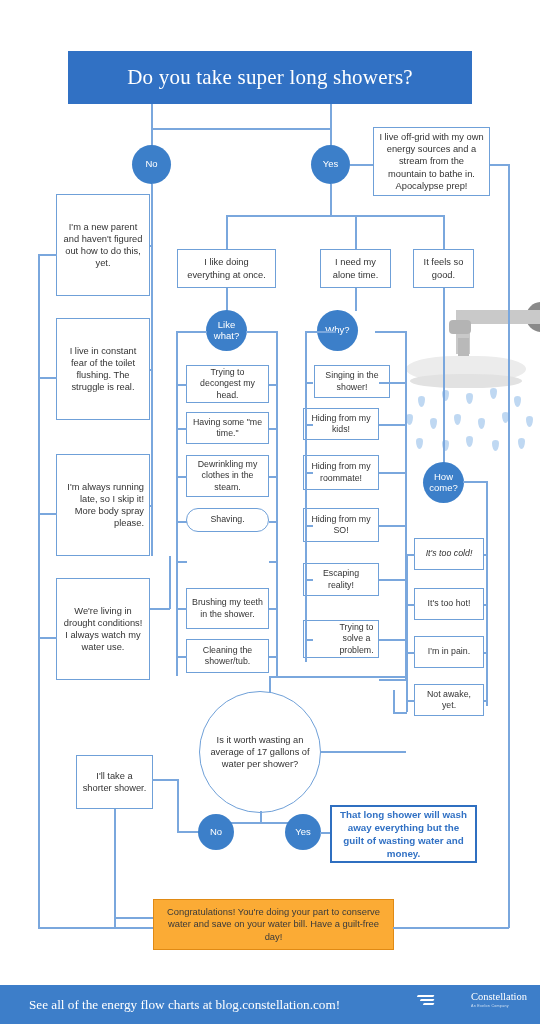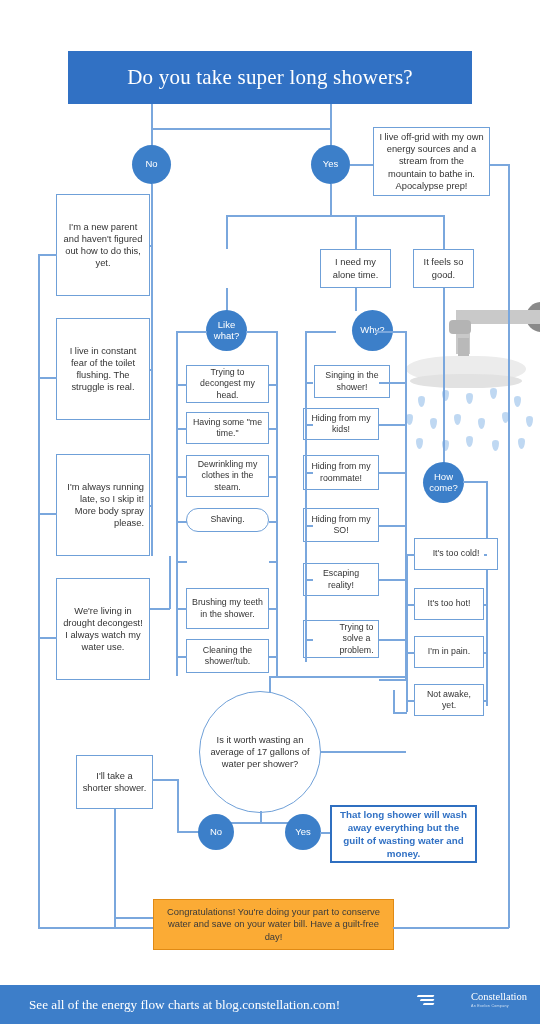--- a/index.html
+++ b/index.html
@@ -164,51 +164,54 @@
   <div class="ln lnh" style="left:150px;top:369px;width:2px;"></div>
   <div class="ln lnh" style="left:38px;top:377px;width:19px;"></div>
 
   <div class="box" style="left:56px;top:454px;width:94px;height:102px;text-align:right;">
     <span class="txt">I'm always running late, so I skip it! More body spray please.</span>
   </div>
   <div class="ln lnh" style="left:150px;top:505px;width:2px;"></div>
   <div class="ln lnh" style="left:38px;top:513px;width:19px;"></div>
 
   <div class="box" style="left:56px;top:578px;width:94px;height:102px;">
-    <span class="txt">We're living in drought decongest! I always watch my water use.</span>
+    <span class="txt">We're living in drought conditions! I always watch my water use.</span>
   </div>
   <div class="ln lnh" style="left:150px;top:608px;width:20px;"></div>
   <div class="ln lnv" style="left:169px;top:556px;height:53px;"></div>
   <div class="ln lnh" style="left:38px;top:637px;width:19px;"></div>
 
   <div class="ln lnv" style="left:38px;top:254px;height:674px;"></div>
   <div class="ln lnh" style="left:38px;top:927px;width:115px;"></div>
 
   <div class="ln lnv" style="left:330px;top:184px;height:32px;"></div>
   <div class="ln lnh" style="left:226px;top:215px;width:217px;"></div>
   <div class="ln lnv" style="left:226px;top:215px;height:34px;"></div>
   <div class="ln lnv" style="left:355px;top:215px;height:34px;"></div>
   <div class="ln lnv" style="left:443px;top:215px;height:34px;"></div>
 
+  <div class="box" style="left:177px;top:249px;width:99px;height:39px;">
+    <span class="txt">I like doing everything at once.</span>
+  </div>
   <div class="box" style="left:320px;top:249px;width:71px;height:39px;">
     <span class="txt">I need my alone time.</span>
   </div>
   <div class="box" style="left:413px;top:249px;width:61px;height:39px;">
     <span class="txt">It feels so good.</span>
   </div>
 
   <div class="ln lnv" style="left:226px;top:288px;height:23px;"></div>
   <div class="ln lnv" style="left:355px;top:288px;height:23px;"></div>
   <div class="ln lnv" style="left:443px;top:288px;height:175px;"></div>
 
   <div class="circ" style="left:206px;top:310px;width:41px;height:41px;">
     <span class="txt">Like what?</span>
   </div>
 
-  <div class="circ" style="left:352px;top:310px;width:41px;height:41px;">
+  <div class="circ" style="left:317px;top:310px;width:41px;height:41px;">
     <span class="txt">Why?</span>
   </div>
 
   <div class="circ" style="left:423px;top:462px;width:41px;height:41px;">
     <span class="txt">How come?</span>
   </div>
 
   <div class="ln lnh" style="left:176px;top:331px;width:31px;"></div>
   <div class="ln lnv" style="left:176px;top:331px;height:51px;"></div>
   <div class="ln lnh" style="left:246px;top:331px;width:31px;"></div>
@@ -288,21 +291,21 @@
   <div class="ln lnh" style="left:379px;top:424px;width:27px;"></div>
   <div class="ln lnh" style="left:379px;top:472px;width:27px;"></div>
   <div class="ln lnh" style="left:379px;top:525px;width:27px;"></div>
   <div class="ln lnh" style="left:379px;top:579px;width:27px;"></div>
   <div class="ln lnh" style="left:379px;top:639px;width:27px;"></div>
   <div class="ln lnh" style="left:379px;top:679px;width:27px;"></div>
 
   <div class="ln lnh" style="left:463px;top:481px;width:24px;"></div>
   <div class="ln lnv" style="left:486px;top:481px;height:225px;"></div>
 
-  <div class="box small" style="left:414px;top:538px;width:84px;height:32px;">
+  <div class="box small" style="left:414px;top:538px;width:70px;height:32px;font-style:italic;">
     <span class="txt">It's too cold!</span>
   </div>
   <div class="box small" style="left:414px;top:588px;width:70px;height:32px;">
     <span class="txt">It's too hot!</span>
   </div>
   <div class="box small" style="left:414px;top:636px;width:70px;height:32px;">
     <span class="txt">I'm in pain.</span>
   </div>
   <div class="box small" style="left:414px;top:684px;width:70px;height:32px;">
     <span class="txt">Not awake, yet.</span>

